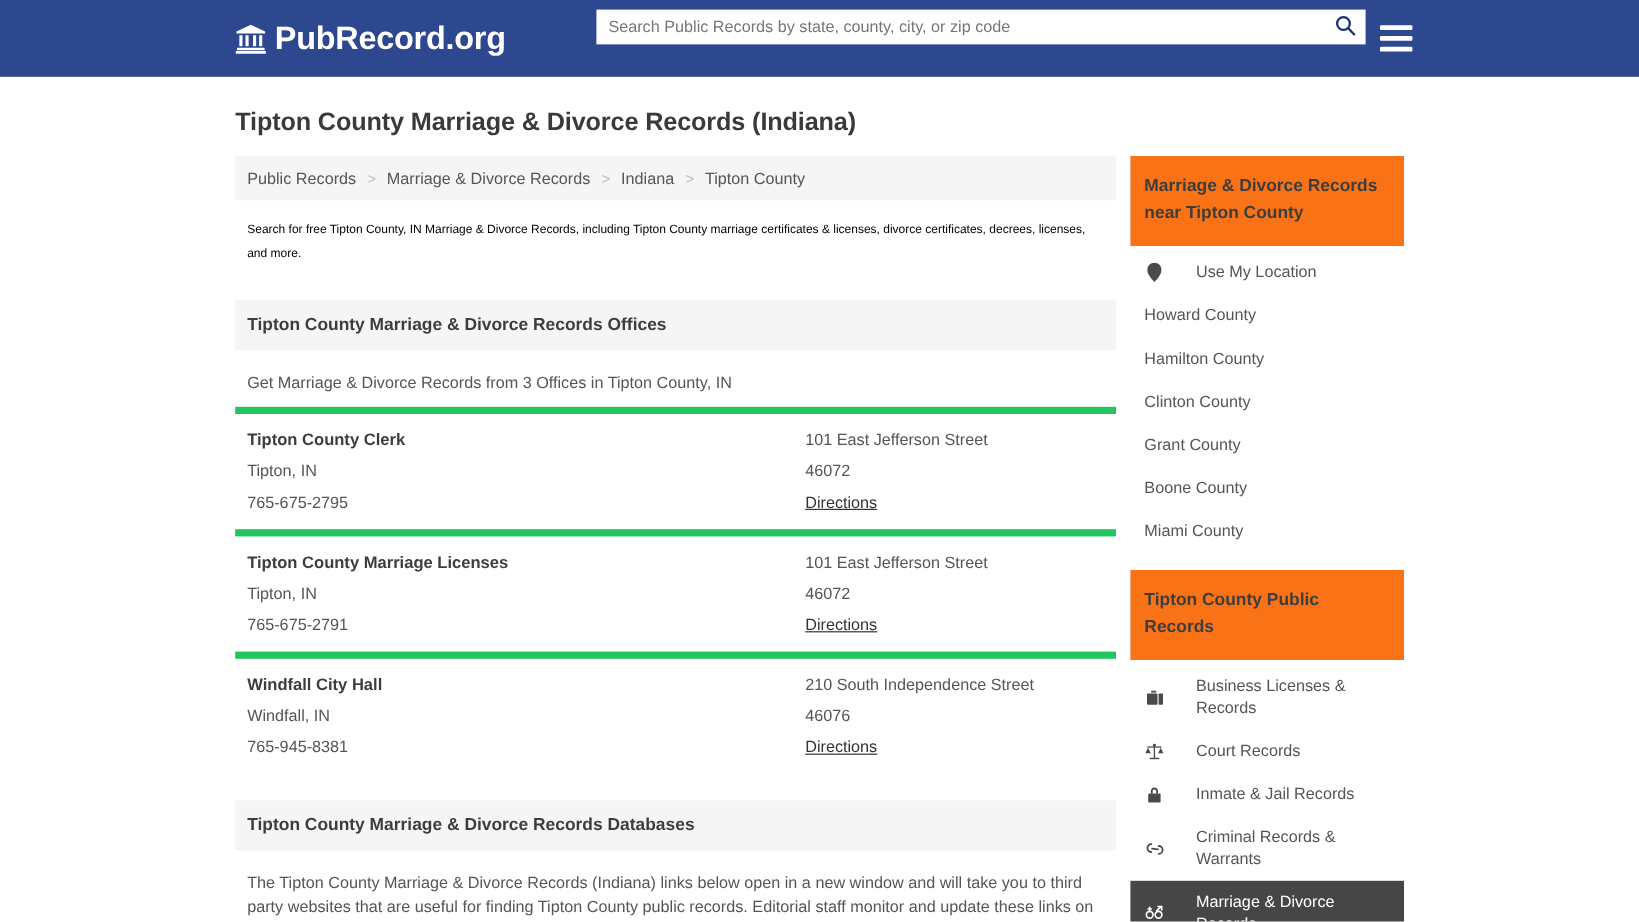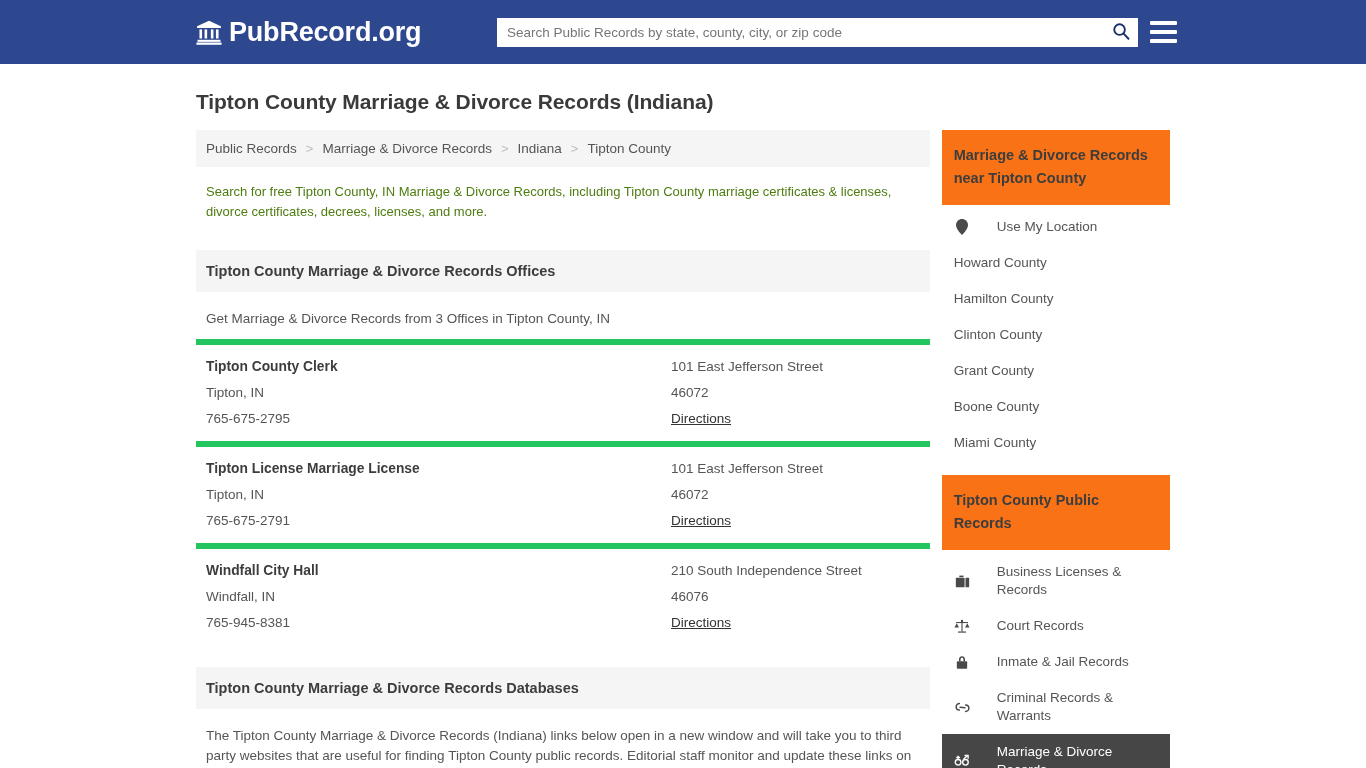--- a/index.html
+++ b/index.html
@@ -29,21 +29,21 @@
   .brand-text {
     color: #ffffff;
     font-size: 27px;
     font-weight: bold;
     letter-spacing: -0.2px;
     white-space: nowrap;
   }
   .search-wrap {
     position: absolute;
     left: 497px;
-    top: 18px;
+    top: 8px;
     width: 641px;
     height: 29px;
     background: #ffffff;
     display: flex;
     align-items: center;
   }
   .search-input {
     flex: 1;
     border: none;
     outline: none;
@@ -102,23 +102,23 @@
     display: flex;
     align-items: center;
     flex-wrap: wrap;
     gap: 2px;
     text-align: right;
   }
   .crumb { color: #555; text-decoration: none; cursor: pointer; }
   .crumb-sep { color: #bdbdbd; margin: 0 7px; font-size: 13px; }
 
   .lead {
-    font-size: 13px;
+    font-size: 10px;
     line-height: 20px;
-    color: #4d7c0f;
+    color: #000000;
     padding: 15px 10px 6px 10px;
   }
 
   
   .section-bar {
     background: #f5f5f5;
     padding: 13px 10px;
     font-size: 14.5px;
     font-weight: bold;
     color: #3d3d3d;
@@ -262,21 +262,21 @@
         </div>
         <div class="office-right">
           <div class="office-line">101 East Jefferson Street</div>
           <div class="office-line">46072</div>
           <div class="directions-link">Directions</div>
         </div>
       </div>
 
       <div class="office-row">
         <div class="office-left">
-          <div class="office-name">Tipton License Marriage License</div>
+          <div class="office-name">Tipton County Marriage Licenses</div>
           <div class="office-line">Tipton, IN</div>
           <div class="office-line">765-675-2791</div>
         </div>
         <div class="office-right">
           <div class="office-line">101 East Jefferson Street</div>
           <div class="office-line">46072</div>
           <div class="directions-link">Directions</div>
         </div>
       </div>
 

